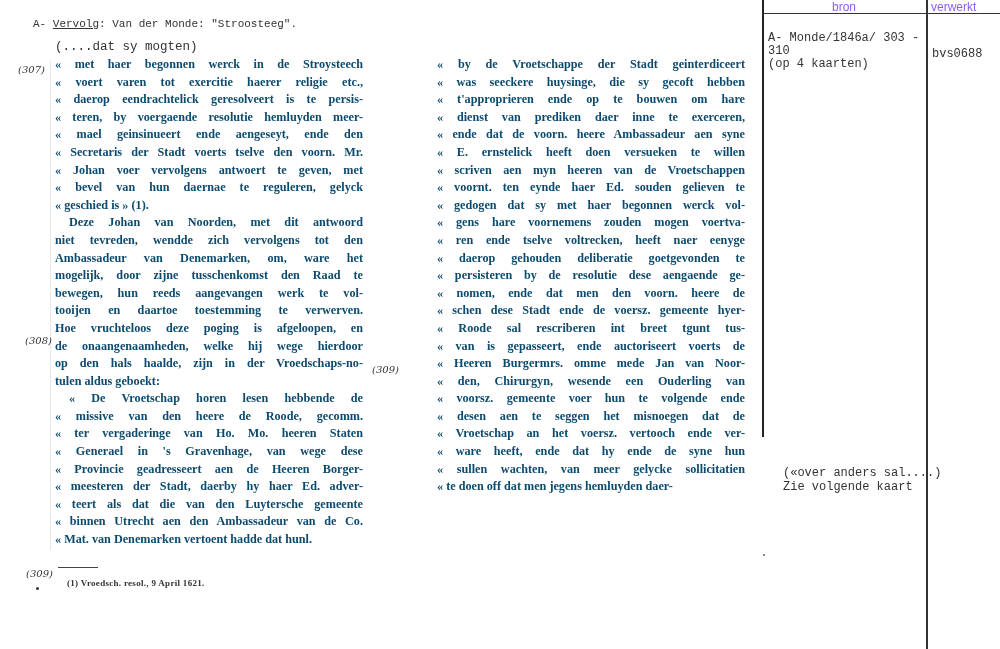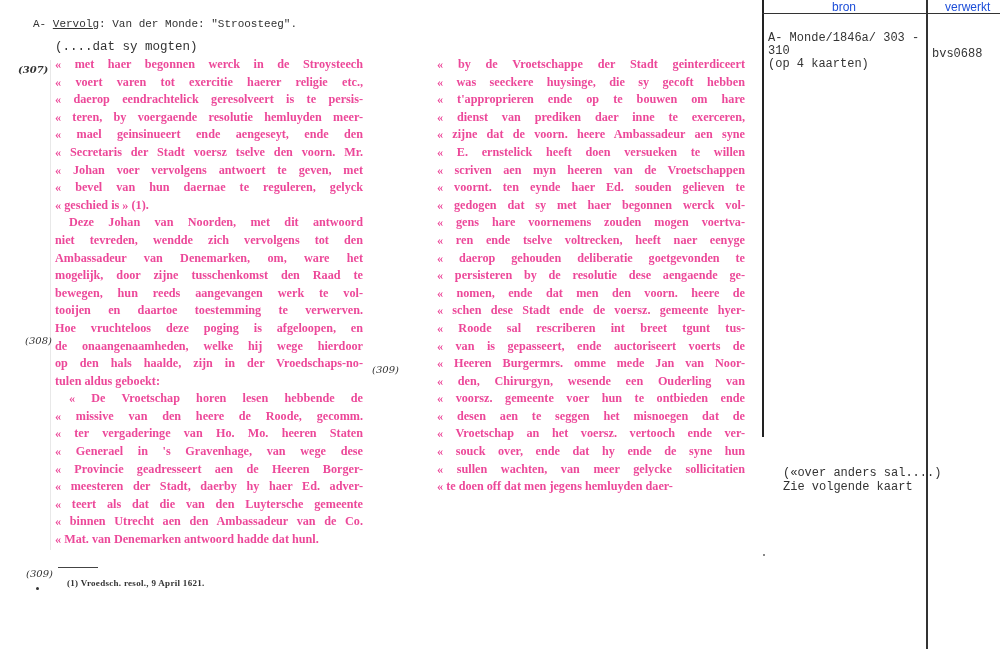--- a/index.html
+++ b/index.html
@@ -7,54 +7,54 @@
   .typewriter { font-family: "Liberation Mono", "DejaVu Sans Mono", monospace; color: #333; }
   .serif { font-family: "Liberation Serif", "DejaVu Serif", serif; }
   .sans { font-family: "Liberation Sans", "DejaVu Sans", sans-serif; }
 
   .header-line { position: absolute; left: 33px; top: 18px; font-size: 11px; white-space: pre; }
   .header-line .underline { text-decoration: underline; }
   .subheader { position: absolute; left: 55px; top: 40px; font-size: 12.5px; white-space: pre; }
 
   .page-edge { position: absolute; left: 50px; top: 60px; width: 1px; height: 490px; background: #e8e8e8; }
 
-  .col { position: absolute; font-size: 12.2px; line-height: 17.6px; font-weight: bold; color: #ec4899; }
+  .col { position: absolute; font-size: 12.2px; line-height: 17.6px; font-weight: bold; color: #0c4a6e; }
   .col-left { left: 55px; top: 56px; width: 308px; }
   .col-mid { left: 402px; top: 56px; width: 308px; margin-left: 35px; }
   .col .line { white-space: nowrap; display: flex; justify-content: space-between; }
   .col .line span.txt { display: block; width: 100%; text-align: justify; text-align-last: justify; }
   .col .line.last span.txt { text-align-last: left; }
   .col .line.indent { padding-left: 14px; }
 
   .margin-note { position: absolute; font-family: "DejaVu Serif", serif; font-style: italic; font-size: 10px; color: #333; }
 
   .footnote-rule { position: absolute; left: 58px; top: 567px; width: 40px; height: 1px; background: #444; }
   .footnote { position: absolute; left: 67px; top: 578px; font-size: 9px; font-weight: bold; color: #333; letter-spacing: 0.3px; }
   .dot { position: absolute; left: 36px; top: 587px; width: 3px; height: 3px; border-radius: 50%; background: #333; }
 
   .tbl-h-line { position: absolute; left: 762px; top: 13px; width: 238px; height: 1px; background: #333; }
   .tbl-v-left { position: absolute; left: 762px; top: 0; width: 1.5px; height: 437px; background: #222; }
   .tbl-v-right { position: absolute; left: 926px; top: 0; width: 1.5px; height: 649px; background: #333; }
-  .tbl-head { position: absolute; top: 0px; font-size: 12px; color: #1d4ed8; }
+  .tbl-head { position: absolute; top: 0px; font-size: 12px; color: #8b5cf6; }
   .tbl-head-bron { left: 762px; width: 164px; text-align: center; }
-  .tbl-head-verwerkt { left: 931px; margin-left: 14px; }
+  .tbl-head-verwerkt { left: 931px; }
   .bron-cell { position: absolute; left: 768px; top: 32px; font-size: 12px; line-height: 13px; white-space: pre; }
   .verwerkt-cell { position: absolute; left: 932px; top: 47px; font-size: 12px; }
   .note-cell { position: absolute; left: 735px; top: 466px; font-size: 12px; line-height: 14px; white-space: pre; margin-left: 48px; }
   .speck { position: absolute; left: 763px; top: 554px; width: 2px; height: 2px; background: #888; }
 </style>
 </head>
 <body>
 
 <div class="header-line typewriter"><span>A- </span><span class="underline">Vervolg</span><span>: Van der Monde: "Stroosteeg".</span></div>
 <div class="subheader typewriter">(....dat sy mogten)</div>
 
 <div class="page-edge"></div>
 
-<span class="margin-note" style="left:18px; top:64px;font-weight:bold;">(307)</span>
+<span class="margin-note" style="left:18px; top:64px;">(307)</span>
 <span class="margin-note" style="left:25px; top:335px;">(308)</span>
 <span class="margin-note" style="left:372px; top:364px;">(309)</span>
 <span class="margin-note" style="left:26px; top:568px;">(309)</span>
 <div class="dot"></div>
 
 <div class="col col-left serif" id="left-col">
     <div class="line">
       <span class="txt">« met haer begonnen werck in de Stroysteech</span>
     </div>
     <div class="line">
@@ -63,21 +63,21 @@
     <div class="line">
       <span class="txt">« daerop eendrachtelick geresolveert is te persis-</span>
     </div>
     <div class="line">
       <span class="txt">« teren, by voergaende resolutie hemluyden meer-</span>
     </div>
     <div class="line">
       <span class="txt">« mael geinsinueert ende aengeseyt, ende den</span>
     </div>
     <div class="line">
-      <span class="txt">« Secretaris der Stadt voersz tselve den voorn. Mr.</span>
+      <span class="txt">« Secretaris der Stadt voerts tselve den voorn. Mr.</span>
     </div>
     <div class="line">
       <span class="txt">« Johan voer vervolgens antwoert te geven, met</span>
     </div>
     <div class="line">
       <span class="txt">« bevel van hun daernae te reguleren, gelyck</span>
     </div>
     <div class="line last">
       <span class="txt">« geschied is » (1).</span>
     </div>
@@ -129,38 +129,38 @@
     <div class="line">
       <span class="txt">« meesteren der Stadt, daerby hy haer Ed. adver-</span>
     </div>
     <div class="line">
       <span class="txt">« teert als dat die van den Luytersche gemeente</span>
     </div>
     <div class="line">
       <span class="txt">« binnen Utrecht aen den Ambassadeur van de Co.</span>
     </div>
     <div class="line last">
-      <span class="txt">« Mat. van Denemarken antwoord hadde dat hunl.</span>
+      <span class="txt">« Mat. van Denemarken vertoent hadde dat hunl.</span>
     </div>
   </div>
 <div class="col col-mid serif" id="mid-col">
     <div class="line">
       <span class="txt">« by de Vroetschappe der Stadt geinterdiceert</span>
     </div>
     <div class="line">
       <span class="txt">« was seeckere huysinge, die sy gecoft hebben</span>
     </div>
     <div class="line">
       <span class="txt">« t'approprieren ende op te bouwen om hare</span>
     </div>
     <div class="line">
       <span class="txt">« dienst van prediken daer inne te exerceren,</span>
     </div>
     <div class="line">
-      <span class="txt">« zijne dat de voorn. heere Ambassadeur aen syne</span>
+      <span class="txt">« ende dat de voorn. heere Ambassadeur aen syne</span>
     </div>
     <div class="line">
       <span class="txt">« E. ernstelick heeft doen versueken te willen</span>
     </div>
     <div class="line">
       <span class="txt">« scriven aen myn heeren van de Vroetschappen</span>
     </div>
     <div class="line">
       <span class="txt">« voornt. ten eynde haer Ed. souden gelieven te</span>
     </div>
@@ -191,30 +191,30 @@
     <div class="line">
       <span class="txt">« van is gepasseert, ende auctoriseert voerts de</span>
     </div>
     <div class="line">
       <span class="txt">« Heeren Burgermrs. omme mede Jan van Noor-</span>
     </div>
     <div class="line">
       <span class="txt">« den, Chirurgyn, wesende een Ouderling van</span>
     </div>
     <div class="line">
-      <span class="txt">« voorsz. gemeente voer hun te ontbieden ende</span>
+      <span class="txt">« voorsz. gemeente voer hun te volgende ende</span>
     </div>
     <div class="line">
       <span class="txt">« desen aen te seggen het misnoegen dat de</span>
     </div>
     <div class="line">
       <span class="txt">« Vroetschap an het voersz. vertooch ende ver-</span>
     </div>
     <div class="line">
-      <span class="txt">« souck over, ende dat hy ende de syne hun</span>
+      <span class="txt">« ware heeft, ende dat hy ende de syne hun</span>
     </div>
     <div class="line">
       <span class="txt">« sullen wachten, van meer gelycke sollicitatien</span>
     </div>
     <div class="line last">
       <span class="txt">« te doen off dat men jegens hemluyden daer-</span>
     </div>
   </div>
 
 <div class="footnote-rule"></div>

